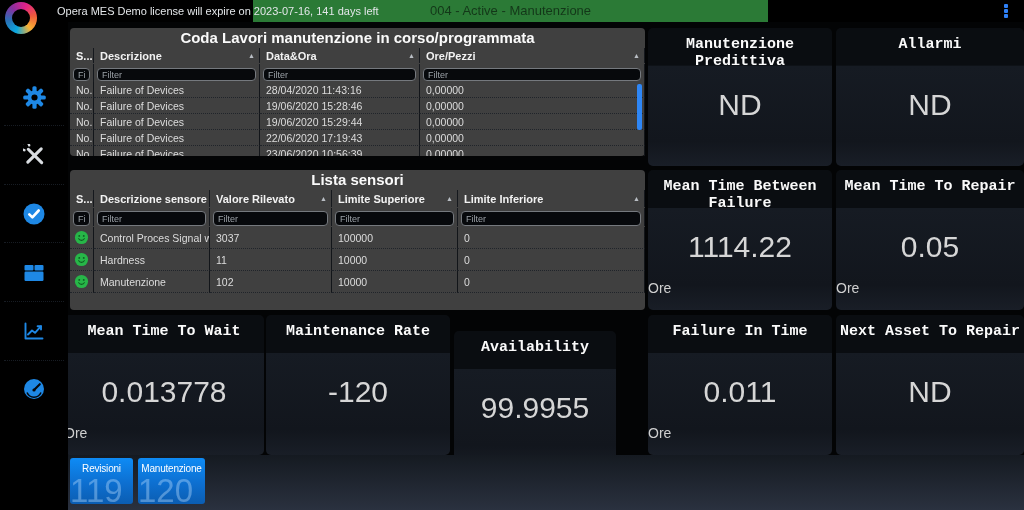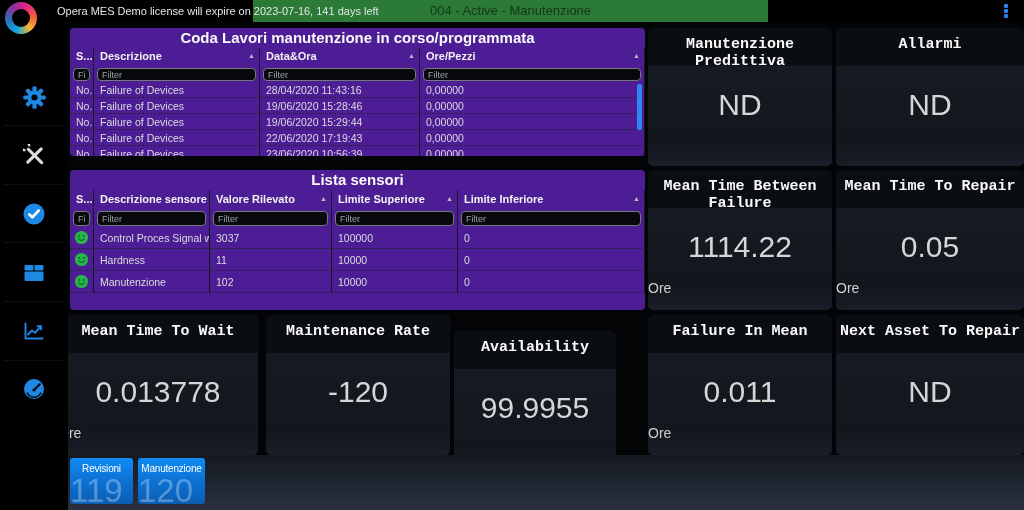--- a/index.html
+++ b/index.html
@@ -18,21 +18,21 @@
   .menu-dots{position:absolute;right:14px;top:4px;width:6px;height:14px;display:flex;flex-direction:column;
              justify-content:space-between;cursor:pointer;z-index:7;}
   .menu-dots span{width:4px;height:4px;background:#2f81f7;border-radius:1px;}
 
   
   .sidebar{position:absolute;left:0;top:22px;width:68px;height:488px;background:#000;z-index:4;}
   .side-icon{position:absolute;left:0;width:68px;height:30px;display:flex;align-items:center;justify-content:center;cursor:pointer;}
   .side-sep{position:absolute;left:4px;width:60px;border-top:1px dotted #171c23;}
 
   
-  .panel{position:absolute;background:#4c1d95;border-radius:4px;}
+  .panel{position:absolute;background:#404040;border-radius:4px;}
   .panel-title{height:20px;line-height:20px;text-align:center;font-size:15px;font-weight:bold;color:#fafafa;}
 
   
   .grid1{display:grid;grid-template-columns:24px 166px 160px 1fr;}
   .grid2{display:grid;grid-template-columns:24px 116px 122px 126px 1fr;}
   .thead .th{display:flex;align-items:center;justify-content:space-between;padding:0 4px 0 6px;
              font-size:11px;font-weight:bold;color:#f2f2f2;border-right:1px solid #15181d;cursor:pointer;overflow:hidden;white-space:nowrap;}
   .arrow{font-size:7px;color:#b9bec4;margin-left:3px;}
   .tfilter{align-items:center;}
   .tfilter .tf{padding:0 3px;border-right:1px solid #15181d;}
@@ -298,37 +298,37 @@
   <div class="kpi" style="left:648px;top:170px;width:184px;height:140px">
     <div class="kpi-title">Mean Time Between Failure</div>
     <div class="kpi-value">1114.22</div>
     <div class="kpi-unit">Ore</div>
   </div>
   <div class="kpi" style="left:836px;top:170px;width:188px;height:140px">
     <div class="kpi-title">Mean Time To Repair</div>
     <div class="kpi-value">0.05</div>
     <div class="kpi-unit">Ore</div>
   </div>
-  <div class="kpi" style="left:58px;top:315px;width:200px;height:140px">
+  <div class="kpi" style="left:64px;top:315px;width:200px;height:140px">
     <div class="kpi-title">Mean Time To Wait</div>
     <div class="kpi-value">0.013778</div>
     <div class="kpi-unit">Ore</div>
   </div>
   <div class="kpi" style="left:266px;top:315px;width:184px;height:140px">
     <div class="kpi-title">Maintenance Rate</div>
     <div class="kpi-value">-120</div>
     <div class="kpi-unit"></div>
   </div>
   <div class="kpi" style="left:454px;top:331px;width:162px;height:140px">
     <div class="kpi-title">Availability</div>
     <div class="kpi-value">99.9955</div>
     <div class="kpi-unit"></div>
   </div>
   <div class="kpi" style="left:648px;top:315px;width:184px;height:140px">
-    <div class="kpi-title">Failure In Mean</div>
+    <div class="kpi-title">Failure In Time</div>
     <div class="kpi-value">0.011</div>
     <div class="kpi-unit">Ore</div>
   </div>
   <div class="kpi" style="left:836px;top:315px;width:188px;height:140px">
     <div class="kpi-title">Next Asset To Repair</div>
     <div class="kpi-value">ND</div>
     <div class="kpi-unit"></div>
   </div>
 
   <div class="bottom-strip"></div>

